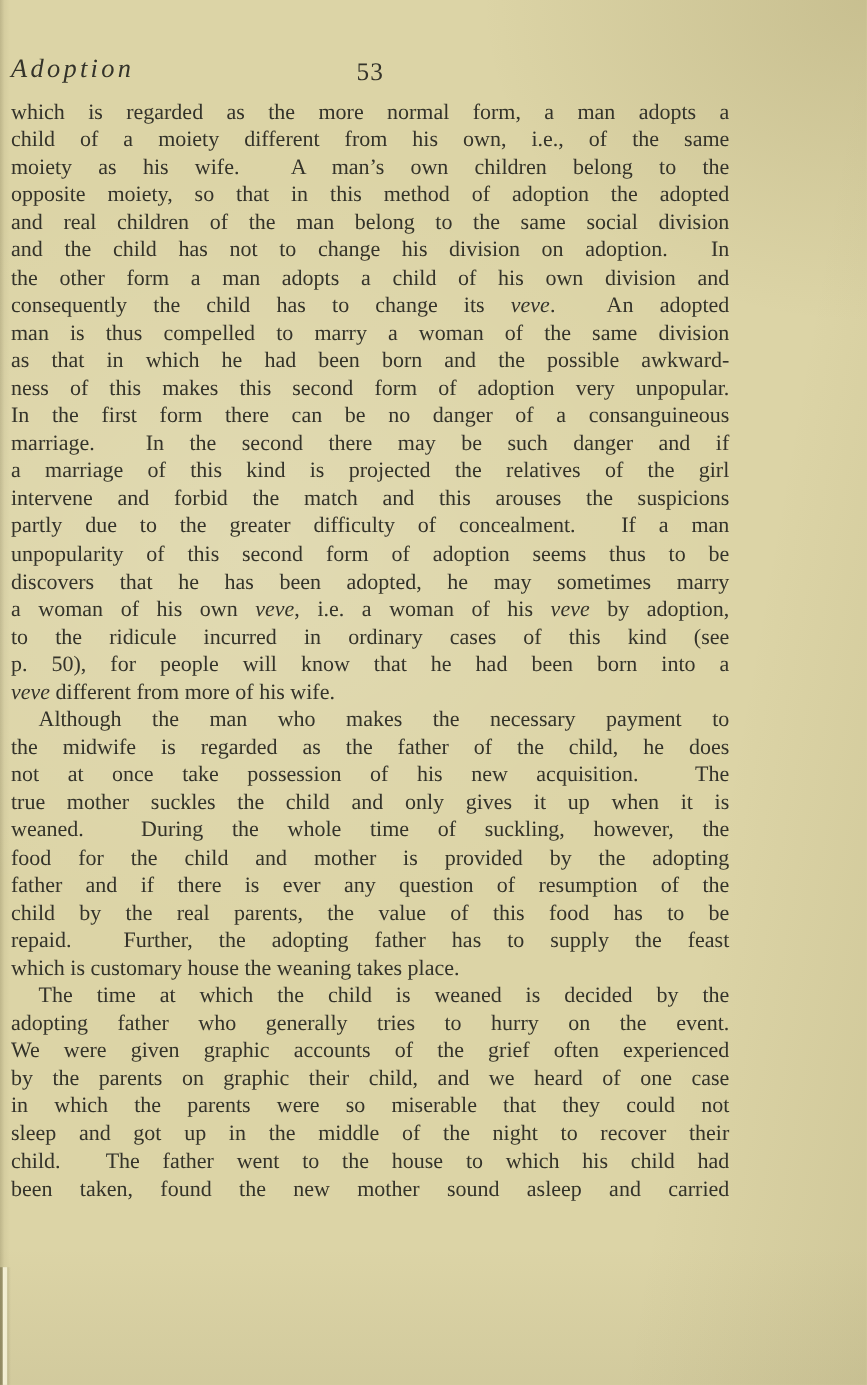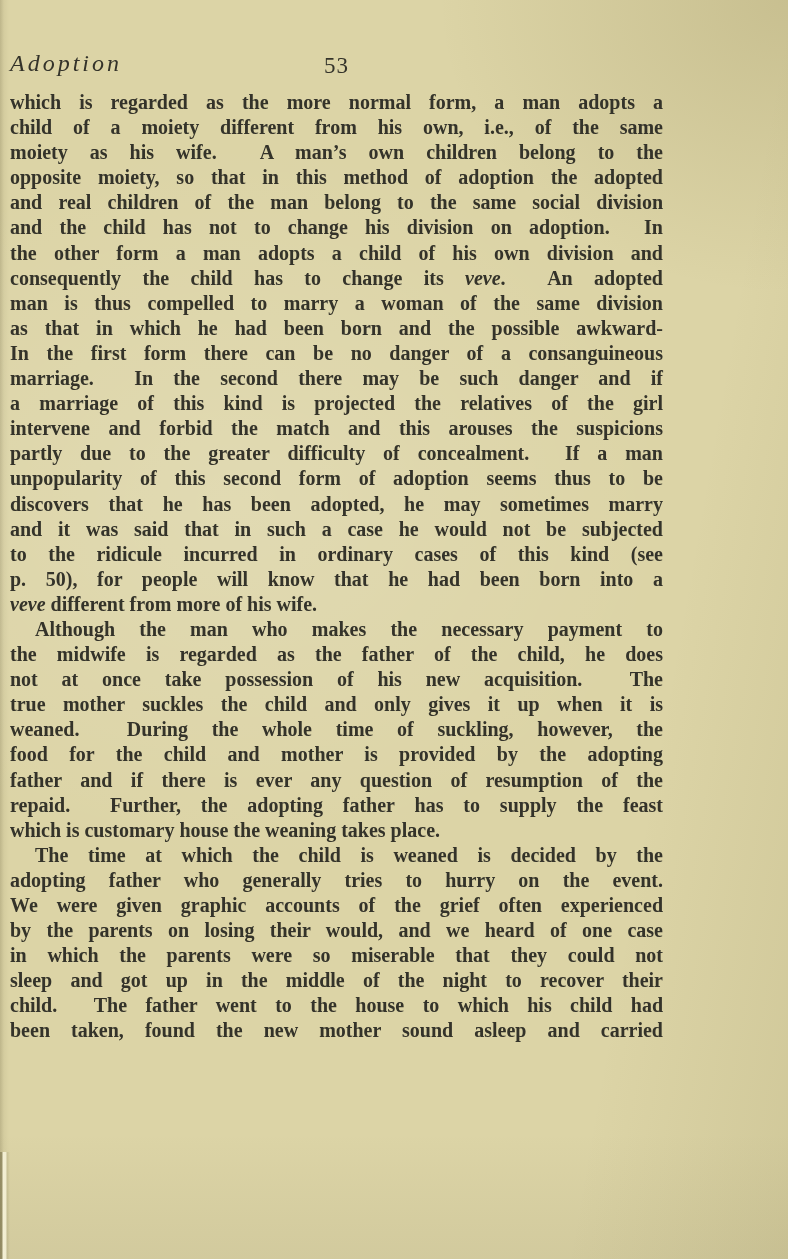--- a/index.html
+++ b/index.html
@@ -30,21 +30,20 @@
   }
   .text-block{
     position:absolute;top:90px;left:10px;width:653px;
     font-size:20px;line-height:25.1px;
     text-rendering:optimizeLegibility;
   }
   .line{
     text-align:justify;
     text-align-last:justify;
     white-space:normal;
-    font-weight:bold;
   }
   .line.para-end{text-align-last:left;}
   .line.indent{padding-left:25px;}
   .line i{font-style:italic;}
   .page-edge{
     position:absolute;left:0;top:1152px;width:10px;height:107px;
     background:linear-gradient(to right,
       rgba(85,78,42,0.40) 0px, rgba(85,78,42,0.40) 2px,
       rgba(246,242,216,0.95) 3px, rgba(246,242,216,0.85) 6px,
       rgba(60,55,30,0.10) 7px, rgba(60,55,30,0) 10px);
@@ -60,43 +59,45 @@
       <div class="line"><span>which is regarded as the more normal form, a man adopts a</span></div>
       <div class="line"><span>child of a moiety different from his own, i.e., of the same</span></div>
       <div class="line"><span>moiety as his wife.&nbsp; A man’s own children belong to the</span></div>
       <div class="line"><span>opposite moiety, so that in this method of adoption the adopted</span></div>
       <div class="line"><span>and real children of the man belong to the same social division</span></div>
       <div class="line"><span>and the child has not to change his division on adoption.&nbsp; In</span></div>
       <div class="line"><span>the other form a man adopts a child of his own division and</span></div>
       <div class="line"><span>consequently the child has to change its </span><i>veve</i><span>.&nbsp; An adopted</span></div>
       <div class="line"><span>man is thus compelled to marry a woman of the same division</span></div>
       <div class="line"><span>as that in which he had been born and the possible awkward-</span></div>
+      <div class="line"><span>ness of this makes this second form of adoption very unpopular.</span></div>
       <div class="line"><span>In the first form there can be no danger of a consanguineous</span></div>
       <div class="line"><span>marriage.&nbsp; In the second there may be such danger and if</span></div>
       <div class="line"><span>a marriage of this kind is projected the relatives of the girl</span></div>
       <div class="line"><span>intervene and forbid the match and this arouses the suspicions</span></div>
       <div class="line"><span>partly due to the greater difficulty of concealment.&nbsp; If a man</span></div>
       <div class="line"><span>unpopularity of this second form of adoption seems thus to be</span></div>
       <div class="line"><span>discovers that he has been adopted, he may sometimes marry</span></div>
-      <div class="line"><span>and it was said that in such a case he would not be subjected</span></div>
+      <div class="line"><span>a woman of his own </span><i>veve</i><span>, i.e. a woman of his </span><i>veve</i><span> by adoption,</span></div>
       <div class="line"><span>to the ridicule incurred in ordinary cases of this kind (see</span></div>
       <div class="line"><span>p. 50), for people will know that he had been born into a</span></div>
       <div class="line para-end"><span></span><i>veve</i><span> different from more of his wife.</span></div>
       <div class="line indent"><span>Although the man who makes the necessary payment to</span></div>
       <div class="line"><span>the midwife is regarded as the father of the child, he does</span></div>
       <div class="line"><span>not at once take possession of his new acquisition.&nbsp; The</span></div>
       <div class="line"><span>true mother suckles the child and only gives it up when it is</span></div>
       <div class="line"><span>weaned.&nbsp; During the whole time of suckling, however, the</span></div>
       <div class="line"><span>food for the child and mother is provided by the adopting</span></div>
       <div class="line"><span>father and if there is ever any question of resumption of the</span></div>
+      <div class="line"><span>child by the real parents, the value of this food has to be</span></div>
       <div class="line"><span>repaid.&nbsp; Further, the adopting father has to supply the feast</span></div>
       <div class="line para-end"><span>which is customary house the weaning takes place.</span></div>
       <div class="line indent"><span>The time at which the child is weaned is decided by the</span></div>
       <div class="line"><span>adopting father who generally tries to hurry on the event.</span></div>
       <div class="line"><span>We were given graphic accounts of the grief often experienced</span></div>
-      <div class="line"><span>by the parents on losing their would, and we heard of one case</span></div>
+      <div class="line"><span>by the parents on graphic their child, and we heard of one case</span></div>
       <div class="line"><span>in which the parents were so miserable that they could not</span></div>
       <div class="line"><span>sleep and got up in the middle of the night to recover their</span></div>
       <div class="line"><span>child.&nbsp; The father went to the house to which his child had</span></div>
       <div class="line"><span>been taken, found the new mother sound asleep and carried</span></div>
     </div>
   <div class="page-edge"></div>
 </div>
 
 </body></html>

